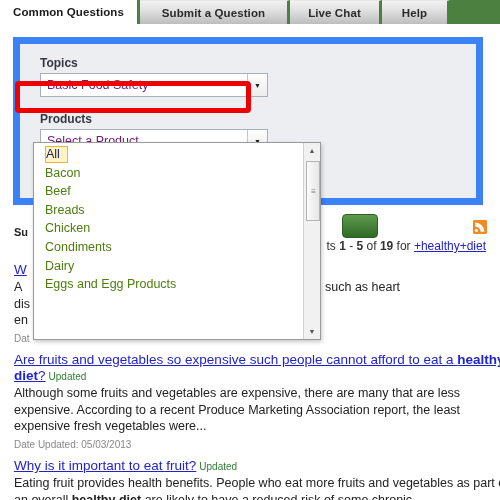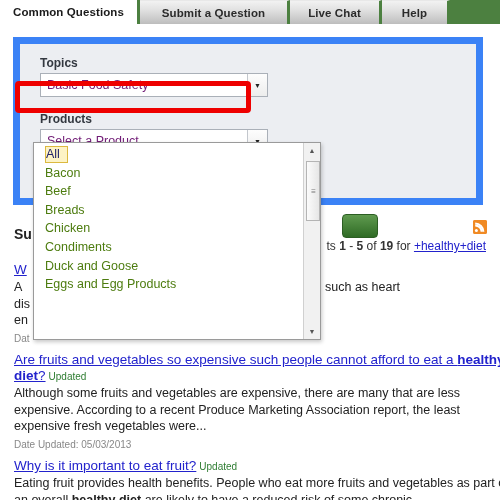--- a/index.html
+++ b/index.html
@@ -215,21 +215,21 @@
     width: 500px;
     z-index: 1;
   }
   .results-header {
     position: relative;
     height: 40px;
   }
   .summary-label {
     position: absolute;
     left: 14px; top: 16px;
-    font-size: 14px;
+    font-size: 11px;
     font-weight: bold;
     color: #222;
   }
   .result-count {
     position: absolute;
     right: 14px; top: 29px;
     font-size: 12px;
     color: #333;
     white-space: nowrap;
   }
@@ -330,21 +330,21 @@
 <div class="dropdown-list">
   <div class="dd-items">
     <div style="height:18.6px;line-height:18.6px;">
       <span class="dd-item selected">All</span>
     </div>
     <div class="dd-item">Bacon</div>
     <div class="dd-item">Beef</div>
     <div class="dd-item">Breads</div>
     <div class="dd-item">Chicken</div>
     <div class="dd-item">Condiments</div>
-    <div class="dd-item">Duck and Goose</div>
+    <div class="dd-item">Dairy</div>
     <div class="dd-item">Eggs and Egg Products</div>
   </div>
   <div class="dd-scroll">
     <div class="arrow up">▲</div>
     <div class="thumb">≡</div>
     <div class="arrow down">▼</div>
   </div>
 </div>
 
 <div class="results">

